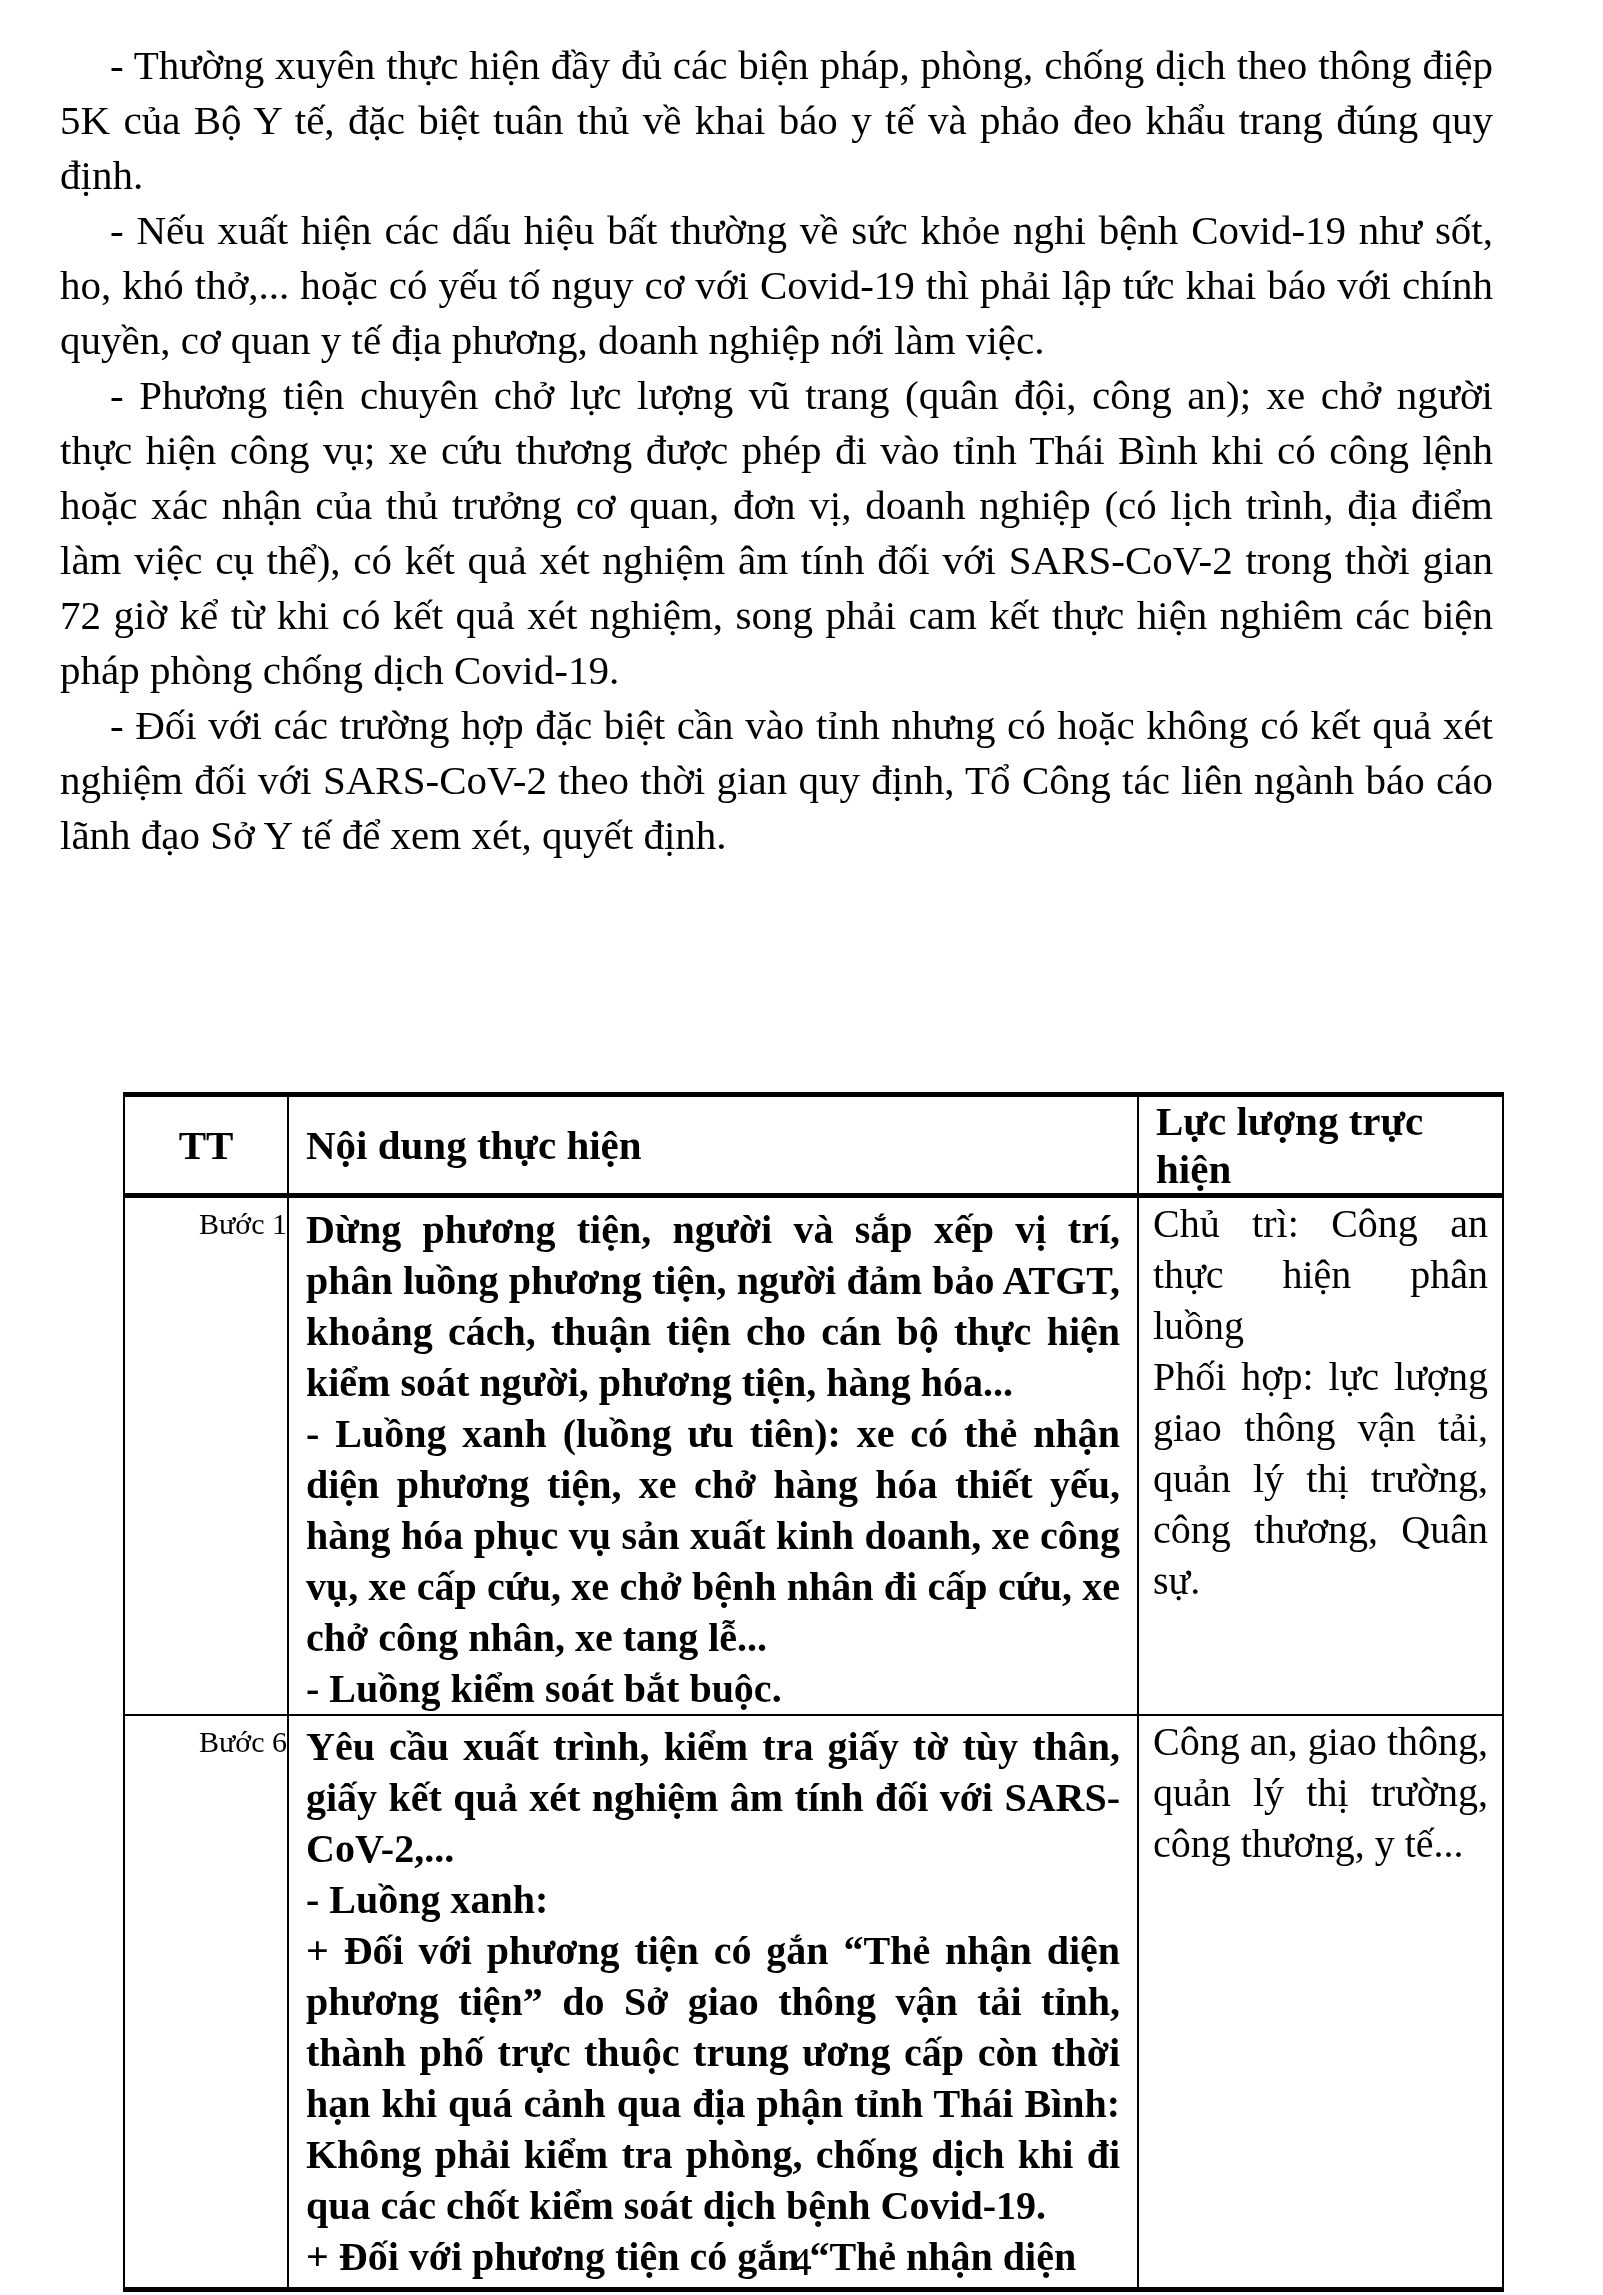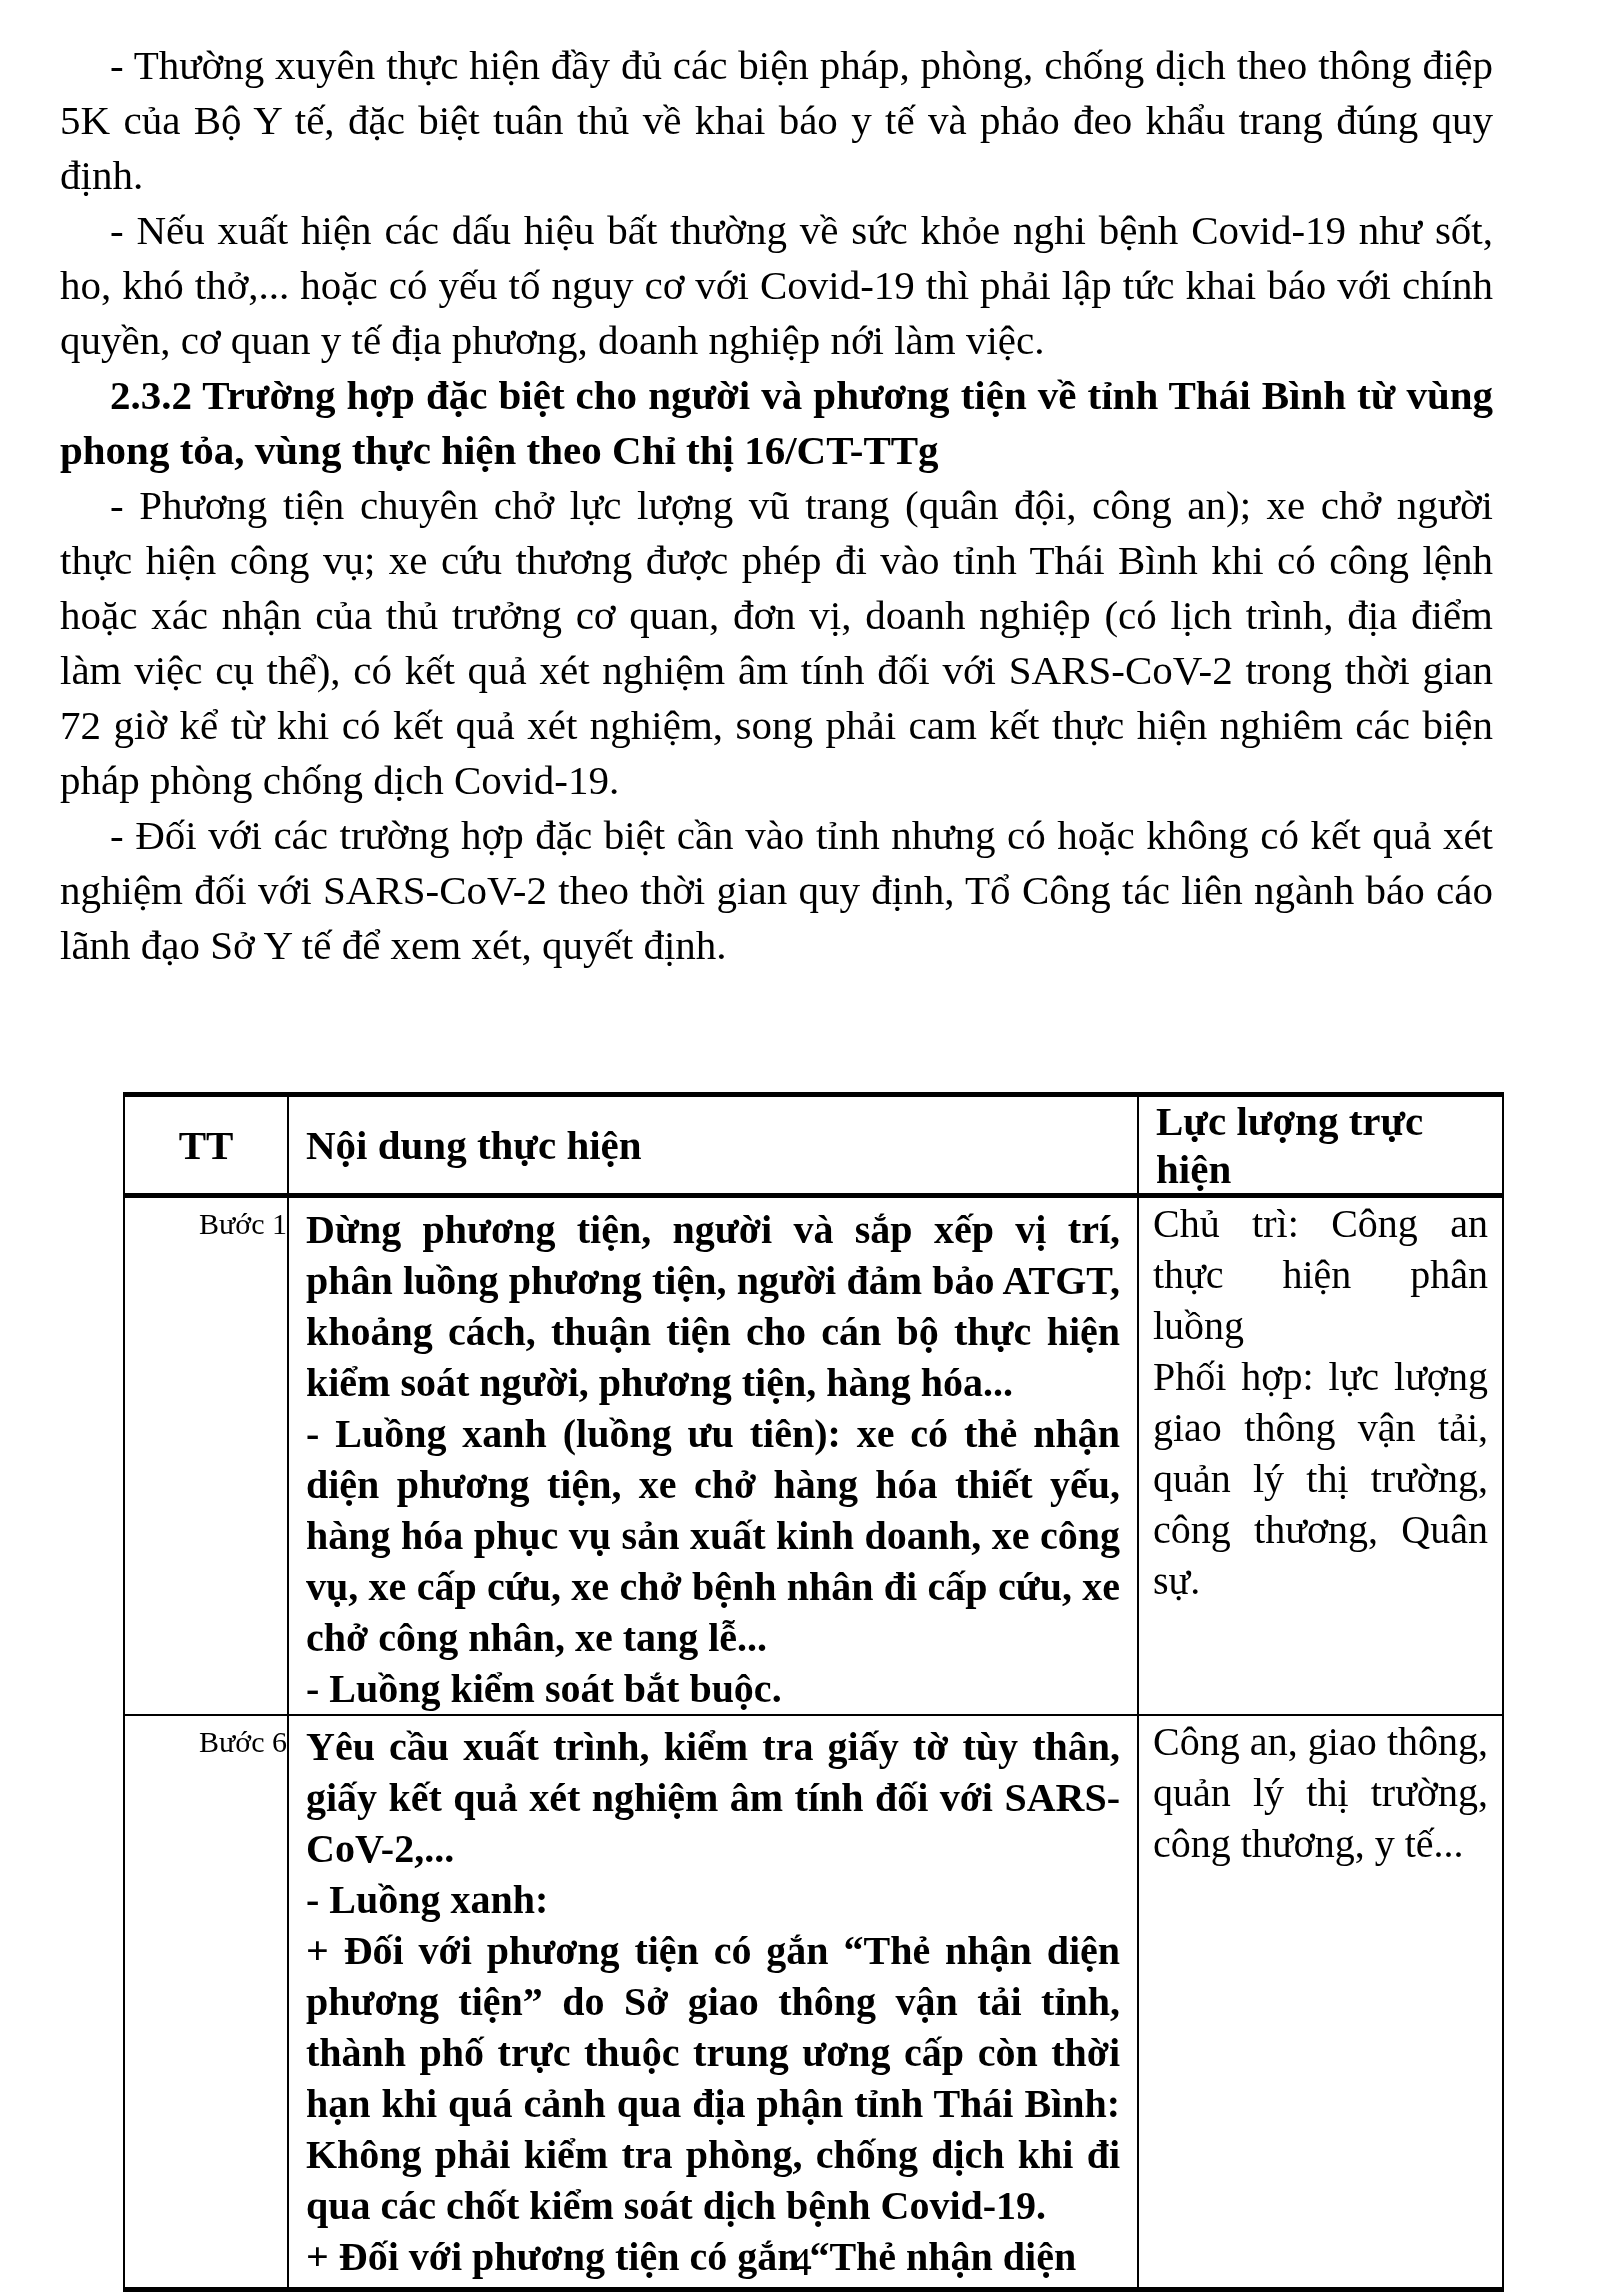--- a/index.html
+++ b/index.html
@@ -103,21 +103,20 @@
   }
 </style>
 </head>
 <body>
 
 <div class="page">
 
   <div class="body-text">
     <p>- Thường xuyên thực hiện đầy đủ các biện pháp, phòng, chống dịch theo thông điệp 5K của Bộ Y tế, đặc biệt tuân thủ về khai báo y tế và phảo đeo khẩu trang đúng quy định.</p>
     <p>- Nếu xuất hiện các dấu hiệu bất thường về sức khỏe nghi bệnh Covid-19 như sốt, ho, khó thở,... hoặc có yếu tố nguy cơ với Covid-19 thì phải lập tức khai báo với chính quyền, cơ quan y tế địa phương, doanh nghiệp nới làm việc.</p>
-    <p class="bold">2.3.2 Trường hợp đặc biệt cho người và phương tiện về tỉnh Thái Bình từ vùng phong tỏa, vùng thực hiện theo Chỉ thị 16/CT-TTg</p>
     <p>- Phương tiện chuyên chở lực lượng vũ trang (quân đội, công an); xe chở người thực hiện công vụ; xe cứu thương được phép đi vào tỉnh Thái Bình khi có công lệnh hoặc xác nhận của thủ trưởng cơ quan, đơn vị, doanh nghiệp (có lịch trình, địa điểm làm việc cụ thể), có kết quả xét nghiệm âm tính đối với SARS-CoV-2 trong thời gian 72 giờ kể từ khi có kết quả xét nghiệm, song phải cam kết thực hiện nghiêm các biện pháp phòng chống dịch Covid-19.</p>
     <p>- Đối với các trường hợp đặc biệt cần vào tỉnh nhưng có hoặc không có kết quả xét nghiệm đối với SARS-CoV-2 theo thời gian quy định, Tổ Công tác liên ngành báo cáo lãnh đạo Sở Y tế để xem xét, quyết định.</p>
   </div>
 
   <table class="check-table">
     <colgroup>
       <col class="c-tt">
       <col class="c-noi">
       <col class="c-luc">
     </colgroup>

